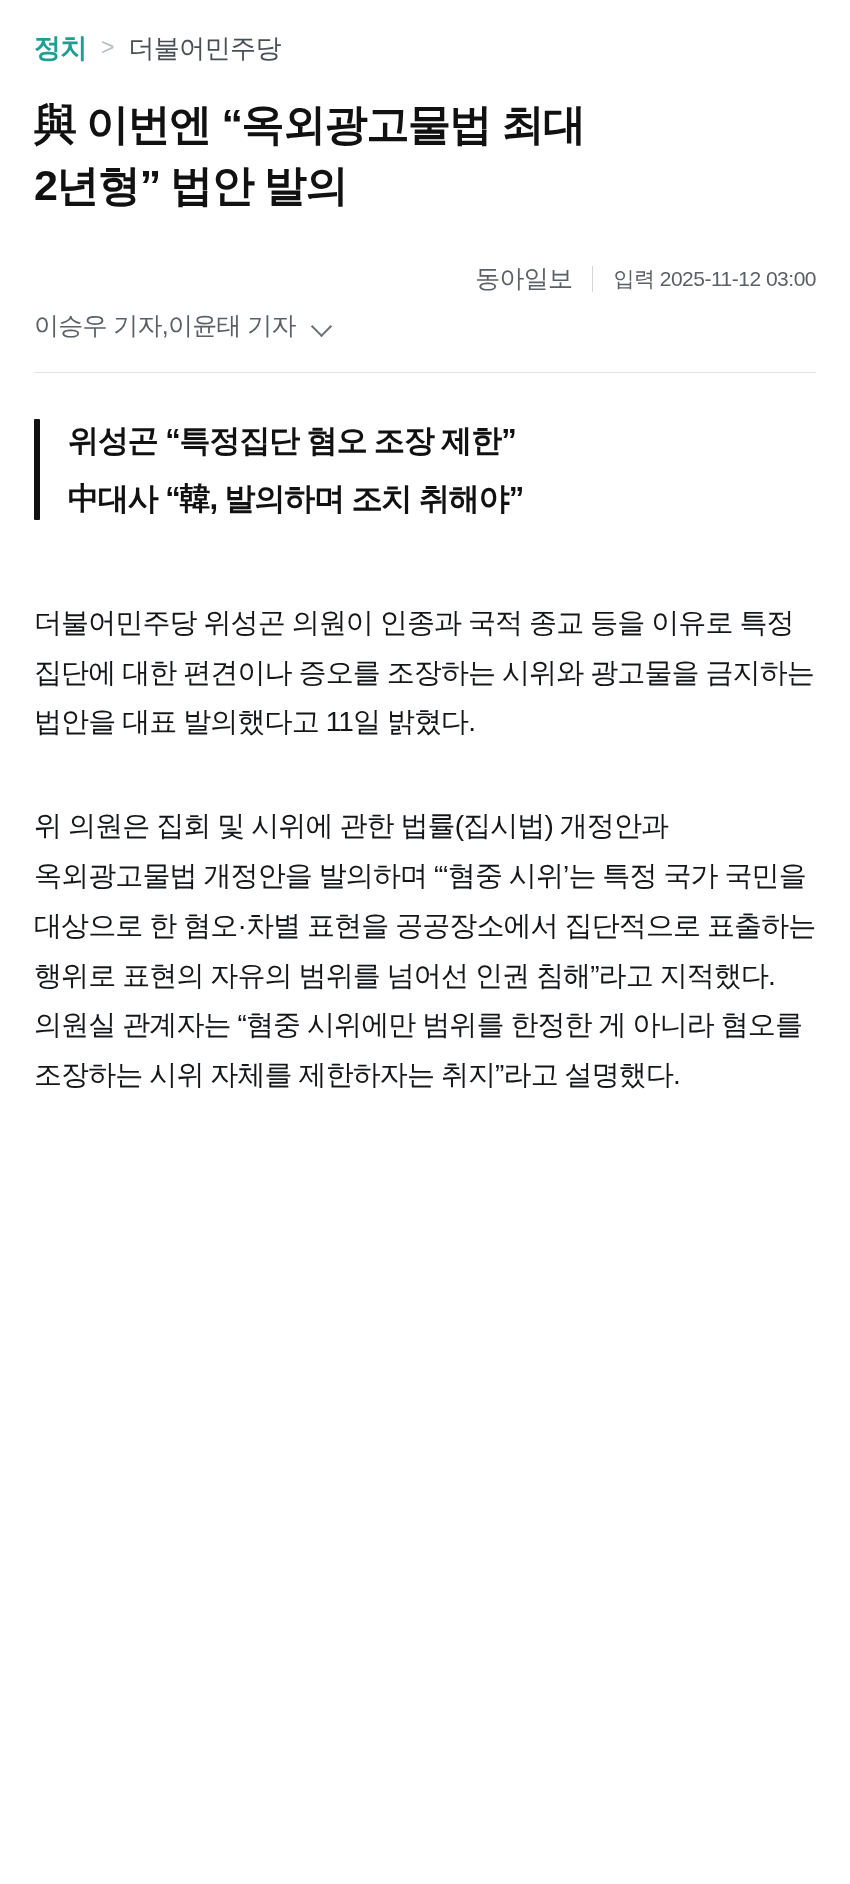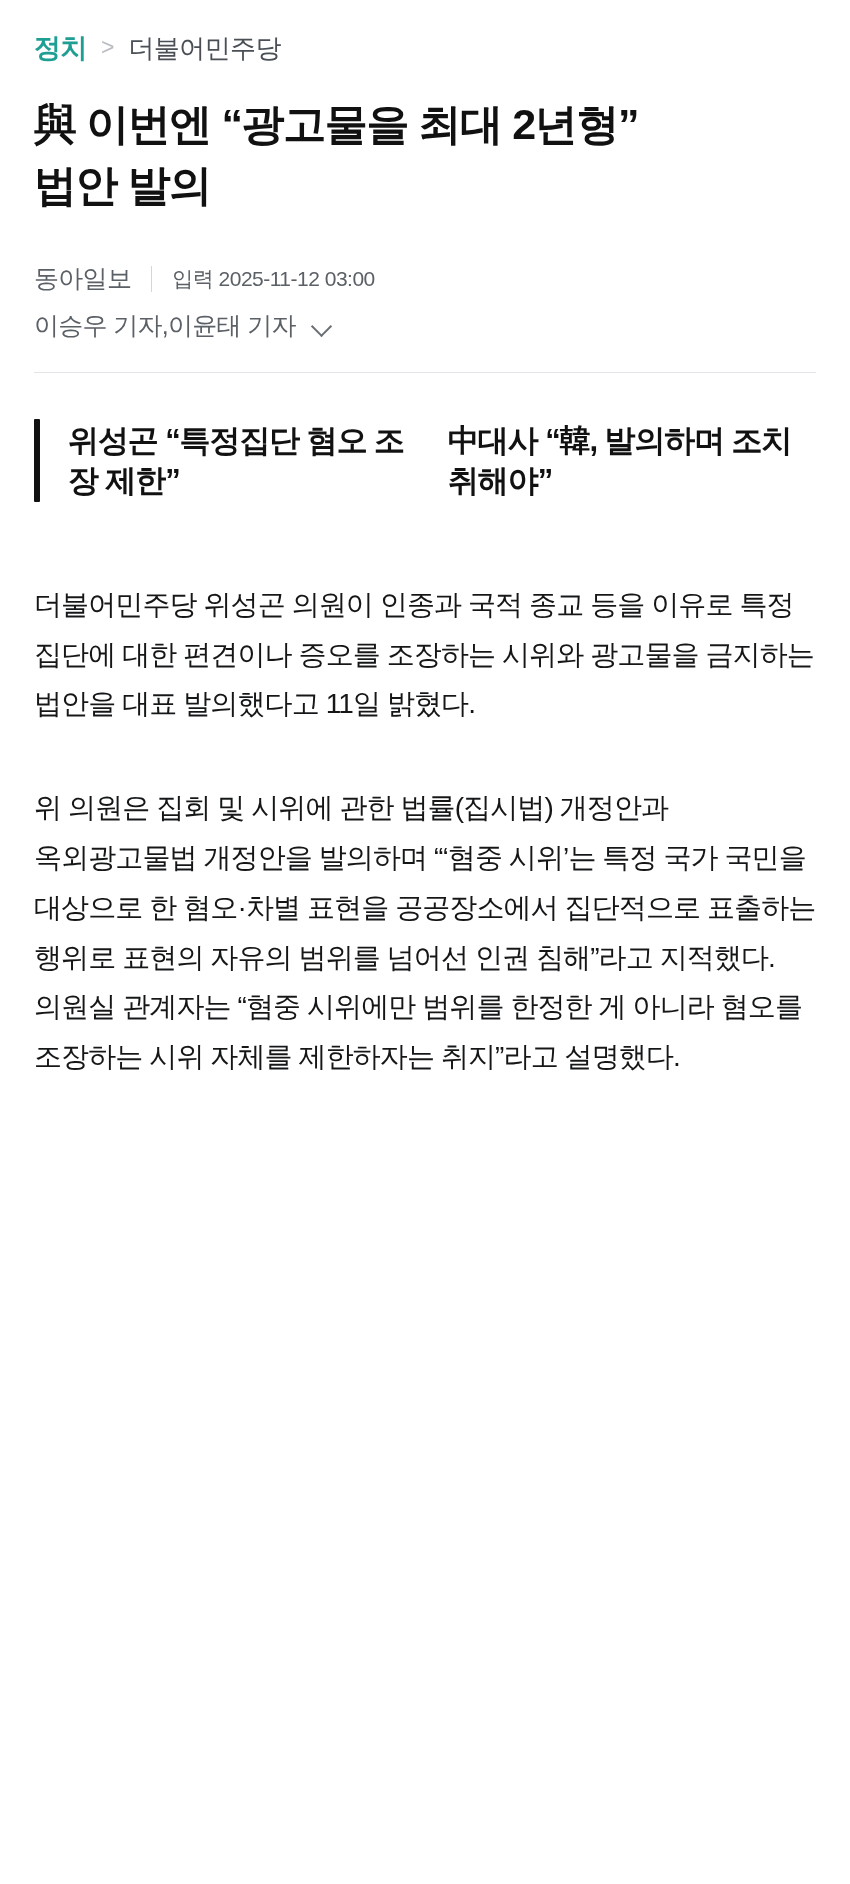--- a/index.html
+++ b/index.html
@@ -59,20 +59,21 @@
     max-width: 640px;
     word-break: keep-all;
   }
 
   
   .meta-row {
     display: flex;
     align-items: center;
     gap: 0;
     margin-bottom: 14px;
+    justify-content: flex-end;
   }
   .meta-source {
     font-size: 25px;
     color: #5b6066;
     letter-spacing: -0.7px;
   }
   .meta-divider {
     width: 1px;
     height: 26px;
     background: #d3d6da;
@@ -126,21 +127,21 @@
     margin-bottom: 78px;
   }
   .subhead-bar {
     width: 6px;
     background: #111111;
     flex: 0 0 6px;
     border-radius: 1px;
   }
   .subhead-lines {
     display: flex;
-    flex-direction: row;
+    flex-direction: column;
     gap: 18px;
     padding-top: 2px;
   }
   .subhead {
     font-size: 31px;
     font-weight: 700;
     letter-spacing: -1.1px;
     color: #111111;
     line-height: 1.3;
   }
@@ -160,21 +161,21 @@
 <body>
 
 <div class="page">
 
   <div class="breadcrumb">
     <span class="crumb-primary">정치</span>
     <span class="crumb-sep">&gt;</span>
     <span class="crumb-secondary">더불어민주당</span>
   </div>
 
-  <h1 class="headline">與 이번엔 “광고물을 최대 2년형” 법안 발의</h1>
+  <h1 class="headline">與 이번엔 “옥외광고물법 최대 2년형” 법안 발의</h1>
 
   <div class="meta-row">
     <span class="meta-source">동아일보</span>
     <span class="meta-divider"></span>
     <span class="meta-date">입력 2025-11-12 03:00</span>
   </div>
 
   <div class="byline-row">
     <span class="byline">이승우 기자,이윤태 기자</span>
     <span class="chev"></span>

